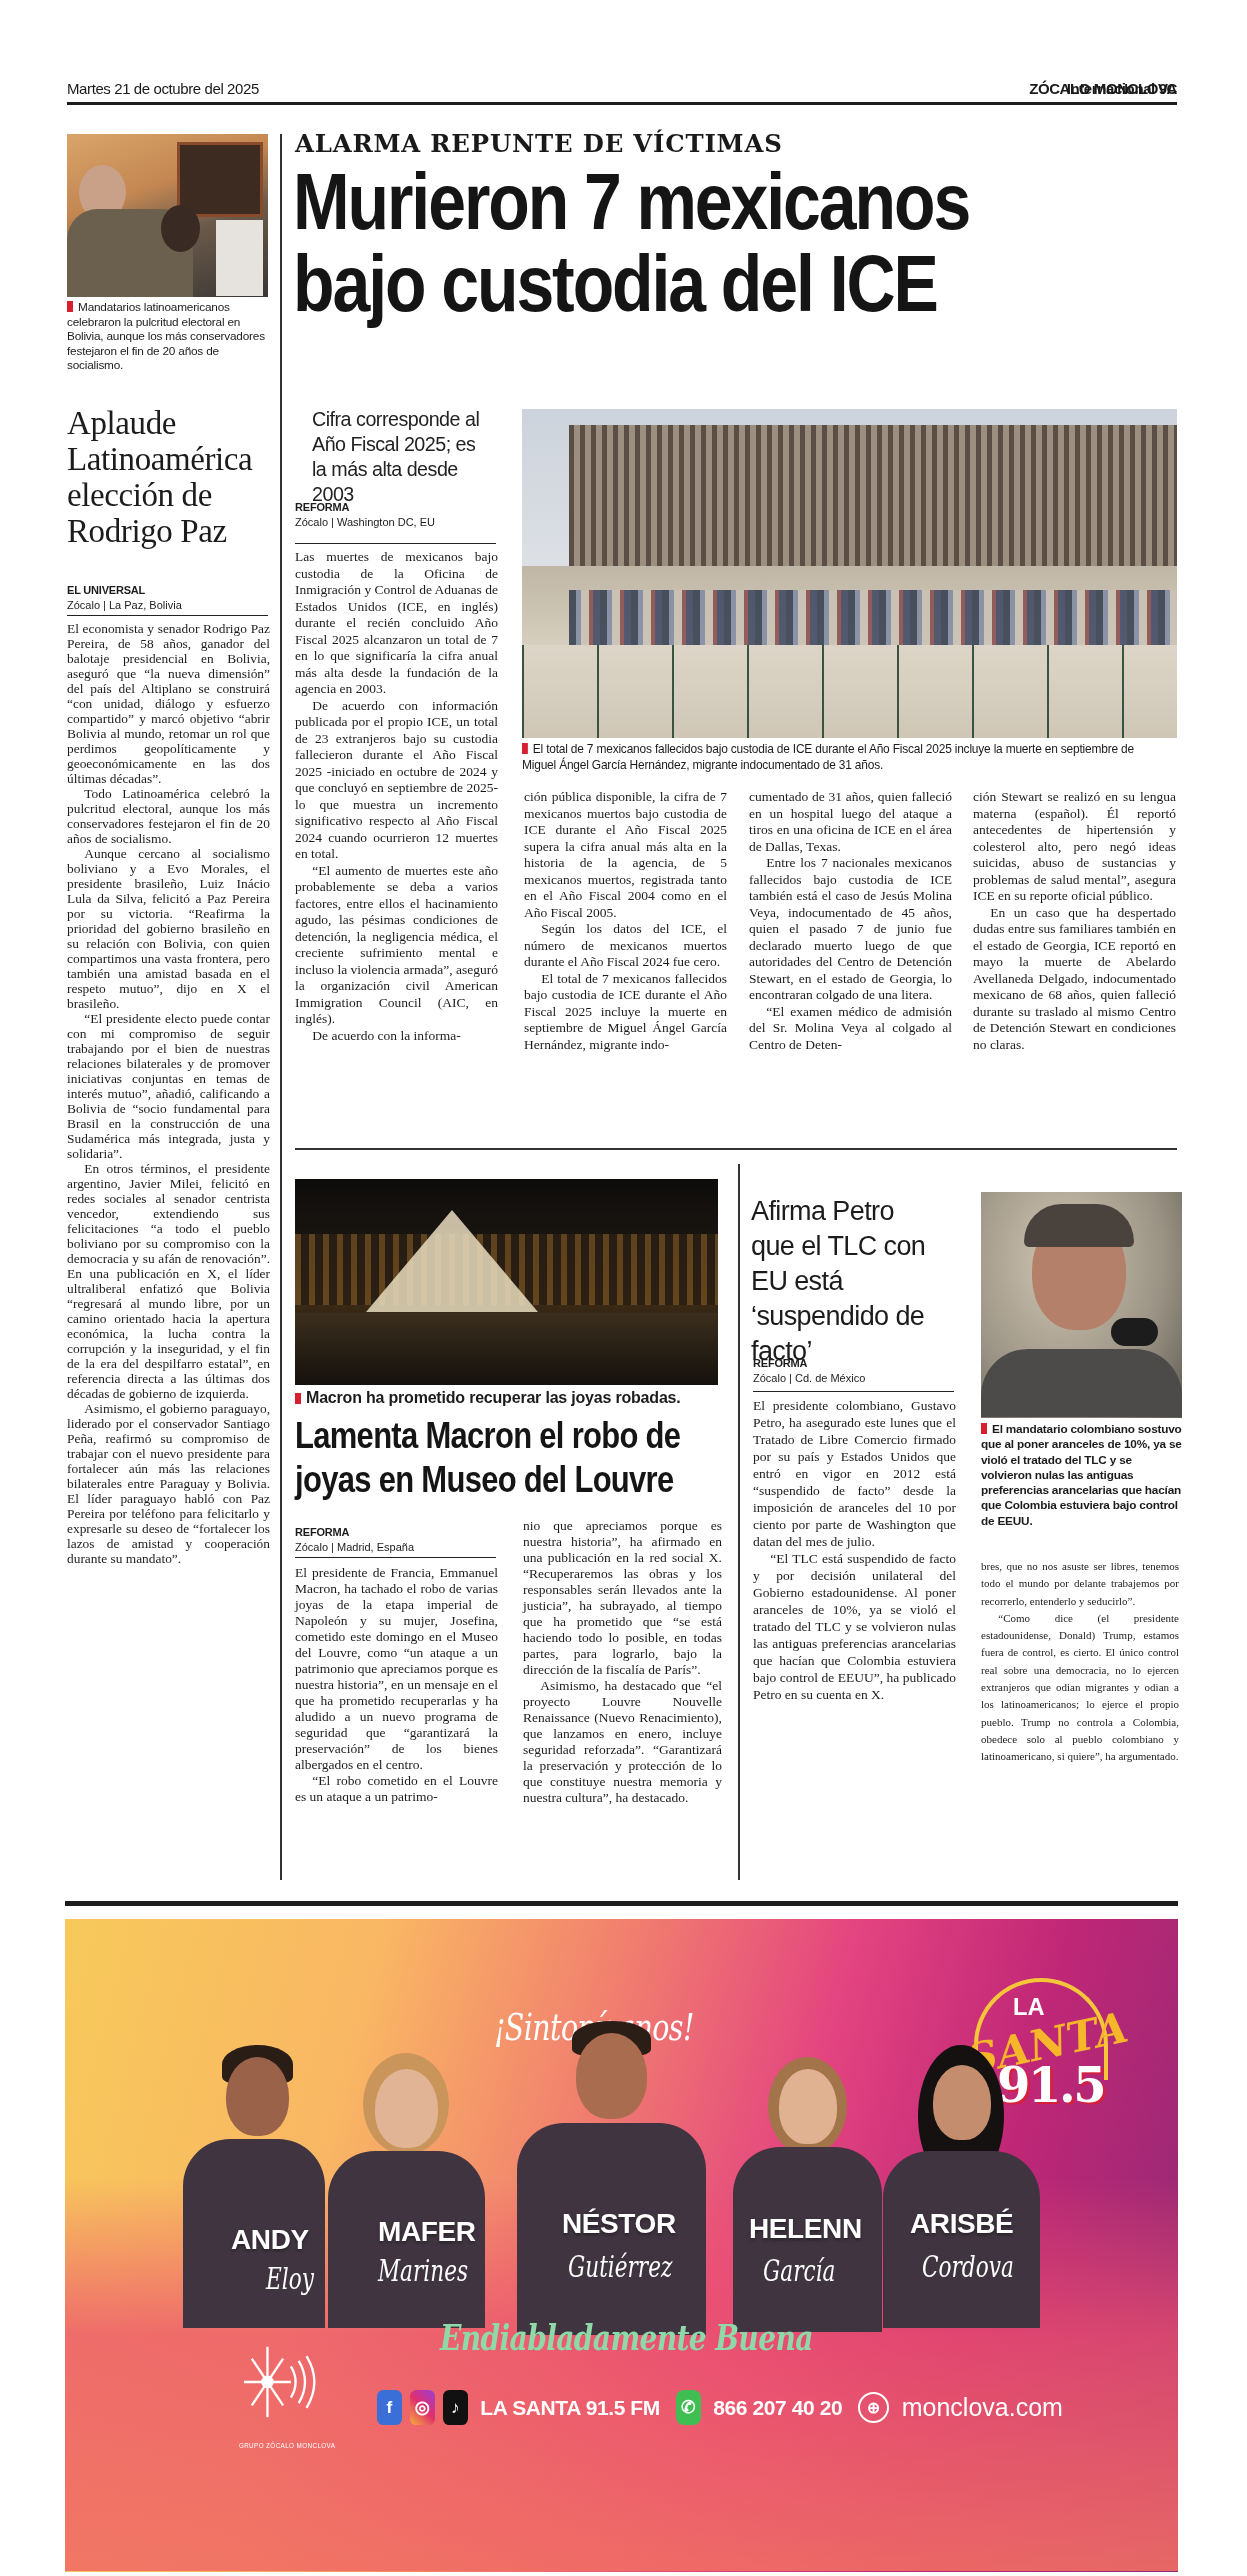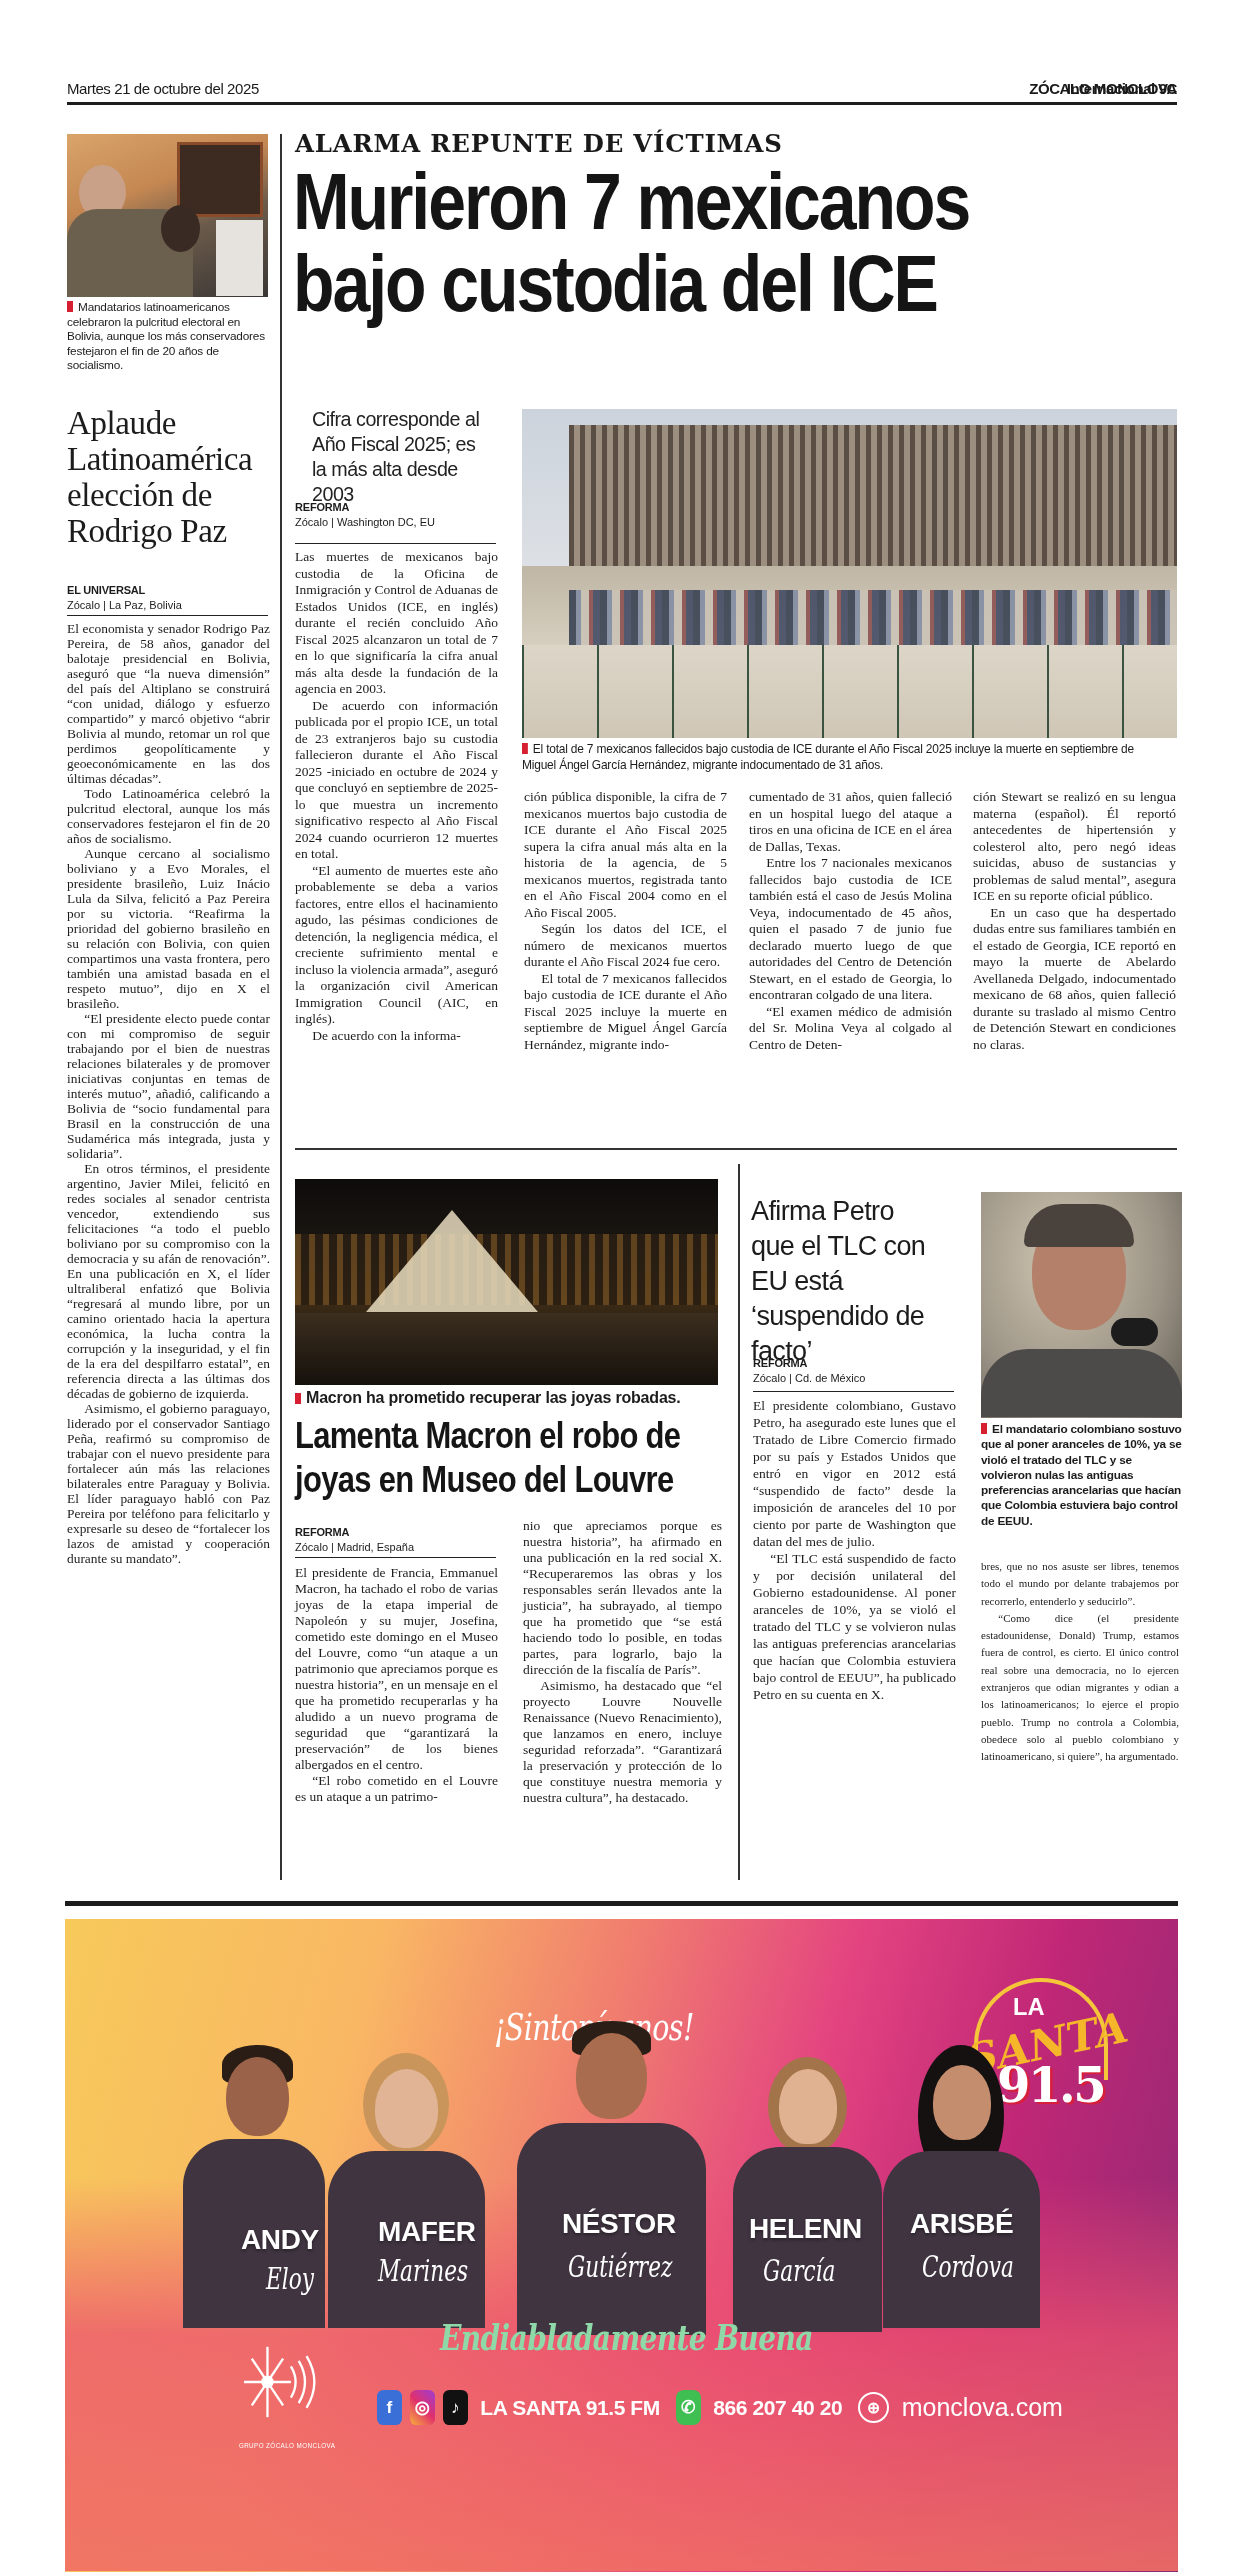--- a/index.html
+++ b/index.html
@@ -232,21 +232,21 @@
     <div class="hair" style="left:35px;top:0;width:79px;height:98px;background:#a37449;border-radius:50%;"></div>
     <div class="head" style="left:46px;top:11.8px;width:58px;height:75px;background:#e0b292;"></div>
     <div class="body" style="left:0;top:90px;width:149px;height:185px;"></div>
   </div>
   <div class="person" style="left:818px;top:126px;width:157px;height:283px;">
     <div class="hair" style="left:35px;top:0;width:86px;height:142px;background:#151111;border-radius:50%;"></div>
     <div class="head" style="left:50px;top:19.7px;width:58px;height:75px;background:#c48d6d;"></div>
     <div class="body" style="left:0;top:106px;width:157px;height:177px;"></div>
   </div>
 
-  <div class="pname" style="left:176px;top:305px;">ANDY</div>
+  <div class="pname" style="left:166px;top:305px;">ANDY</div>
   <div class="psur" style="left:201px;top:342px;">Eloy</div>
   <div class="pname" style="left:313px;top:297px;">MAFER</div>
   <div class="psur" style="left:313px;top:334px;">Marines</div>
   <div class="pname" style="left:497px;top:289px;">NÉSTOR</div>
   <div class="psur" style="left:503px;top:330px;">Gutiérrez</div>
   <div class="pname" style="left:684px;top:294px;">HELENN</div>
   <div class="psur" style="left:698px;top:334px;">García</div>
   <div class="pname" style="left:845px;top:289px;">ARISBÉ</div>
   <div class="psur" style="left:857px;top:330px;">Cordova</div>
 </div>

